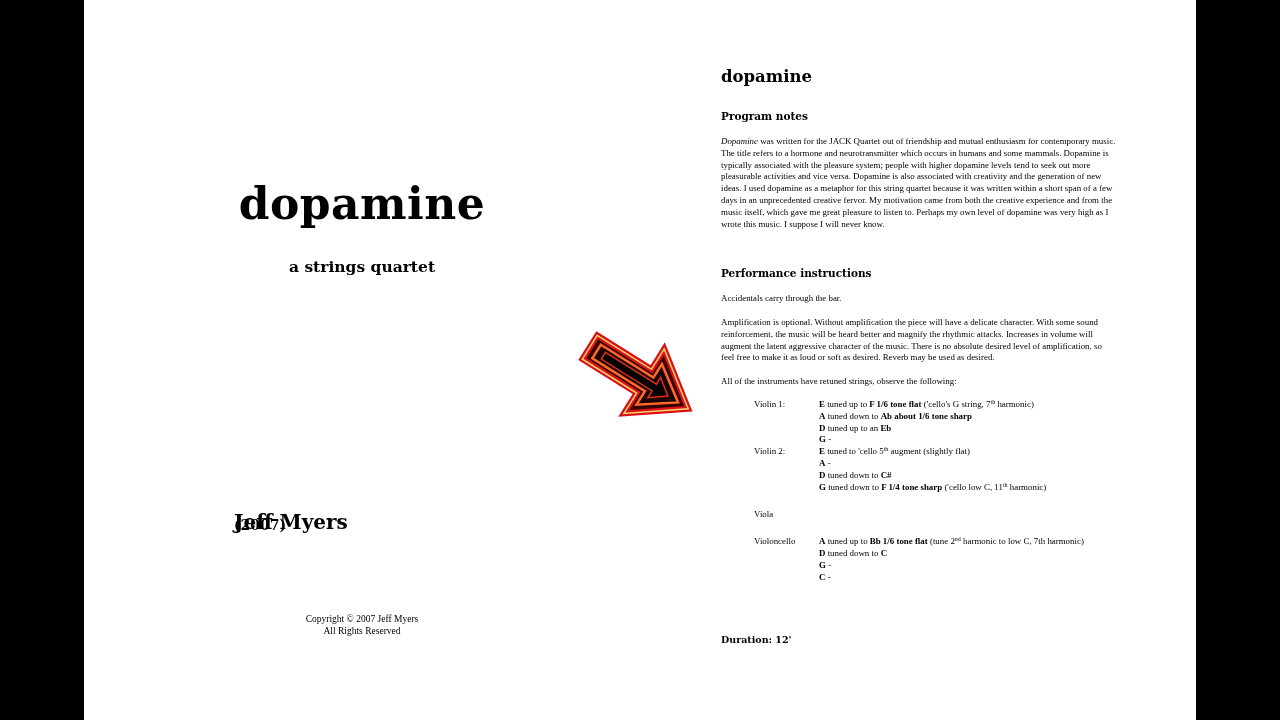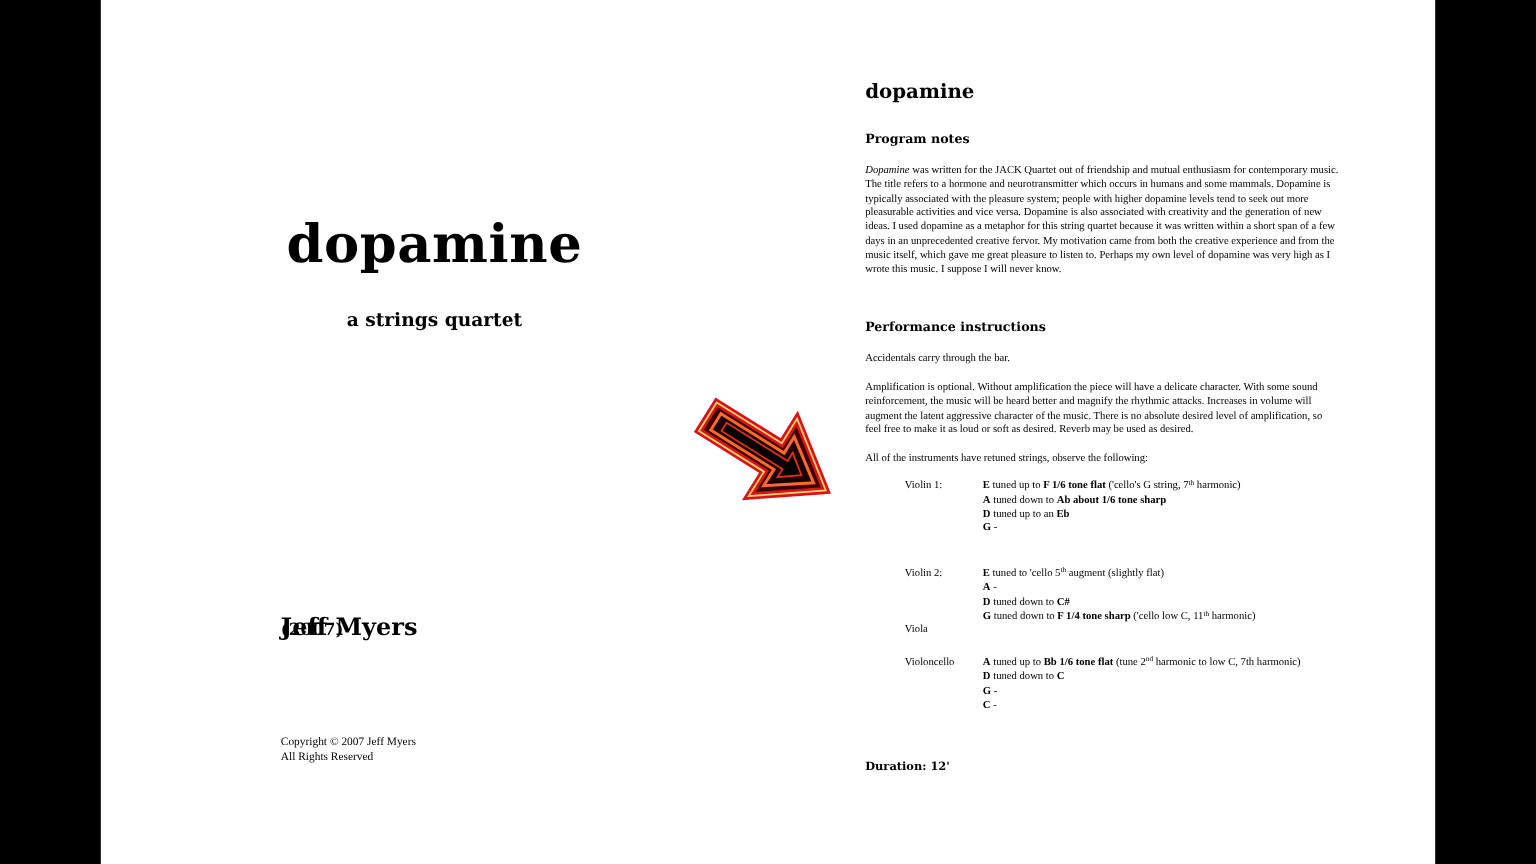--- a/index.html
+++ b/index.html
@@ -24,21 +24,21 @@
     }
     .cover-composer {
       position: absolute; left: 150px; width: 256px; top: 508px; text-align: left;
       font-family: "DejaVu Serif", serif; font-weight: bold; font-size: 20px; line-height: 28px;
     }
     .cover-year {
       position: absolute; left: 150px; width: 256px; top: 515px; 
       font-family: "DejaVu Serif", serif; font-weight: bold; font-size: 14px; line-height: 20px;
     }
     .cover-copyright {
-      position: absolute; left: 150px; width: 256px; top: 614px; text-align: left;
+      position: absolute; left: 150px; width: 256px; top: 614px; text-align: center;
       font-size: 9.5px; line-height: 11.5px;
     }
     
     .arrow {
       position: absolute; left: 491px; top: 322px; width: 128px; height: 112px;
     }
     
     .notes { position: absolute; left: 637px; top: 0; width: 400px; }
     .notes-title {
       position: absolute; top: 66px; left: 0;
@@ -96,31 +96,31 @@
 
     <div class="section-heading" style="top:109px">Program notes</div>
     <div class="para" style="top:136px"><i>Dopamine</i><span> was written for the JACK Quartet out of friendship and mutual enthusiasm for contemporary music.  The title refers to a hormone and neurotransmitter which occurs in humans and some mammals.  Dopamine is typically associated with the pleasure system; people with higher dopamine levels tend to seek out more pleasurable activities and vice versa.  Dopamine is also associated with creativity and the generation of new ideas.  I used dopamine as a metaphor for this string quartet because it was written within a short span of a few days in an unprecedented creative fervor.  My motivation came from both the creative experience and from the music itself, which gave me great pleasure to listen to.  Perhaps my own level of dopamine was very high as I wrote this music.  I suppose I will never know.</span></div>
 
     <div class="section-heading" style="top:266px">Performance instructions</div>
     <div class="para" style="top:293px">Accidentals carry through the bar.</div>
     <div class="para" style="top:317px">Amplification is optional.  Without amplification the piece will have a delicate character.  With some sound reinforcement, the music will be heard better and magnify the rhythmic attacks.  Increases in volume will augment the latent aggressive character of the music.  There is no absolute desired level of amplification, so feel free to make it as loud or soft as desired.  Reverb may be used as desired.</div>
     <div class="para" style="top:376px">All of the instruments have retuned strings, observe the following:</div>
 
     <div class="tuning" style="top:399px">
-      <div class="row" style="margin-bottom:26px">
+      <div class="row" style="margin-bottom:0">
         <div class="inst">Violin 1:</div>
         <div class="strings">
           <div><b>E</b><span> tuned up to </span><b>F 1/6 tone flat</b><span> ('cello's G string, 7</span><sup>th</sup><span> harmonic)</span></div>
           <div><b>A</b><span> tuned down to </span><b>Ab about 1/6 tone sharp</b></div>
           <div><b>D</b><span> tuned up to an </span><b>Eb</b></div>
           <div><b>G</b><span> -</span></div>
         </div>
       </div>
 
-      <div class="row" style="margin-bottom:0">
+      <div class="row" style="margin-bottom:16px">
         <div class="inst">Violin 2:</div>
         <div class="strings">
           <div><b>E</b><span> tuned to 'cello 5</span><sup>th</sup><span> augment (slightly flat)</span></div>
           <div><b>A</b><span> -</span></div>
           <div><b>D</b><span> tuned down to </span><b>C#</b></div>
           <div><b>G</b><span> tuned down to </span><b>F 1/4 tone sharp</b><span> ('cello low C, 11</span><sup>th</sup><span> harmonic)</span></div>
         </div>
       </div>
 
       <div class="row" style="margin-bottom:15px">

